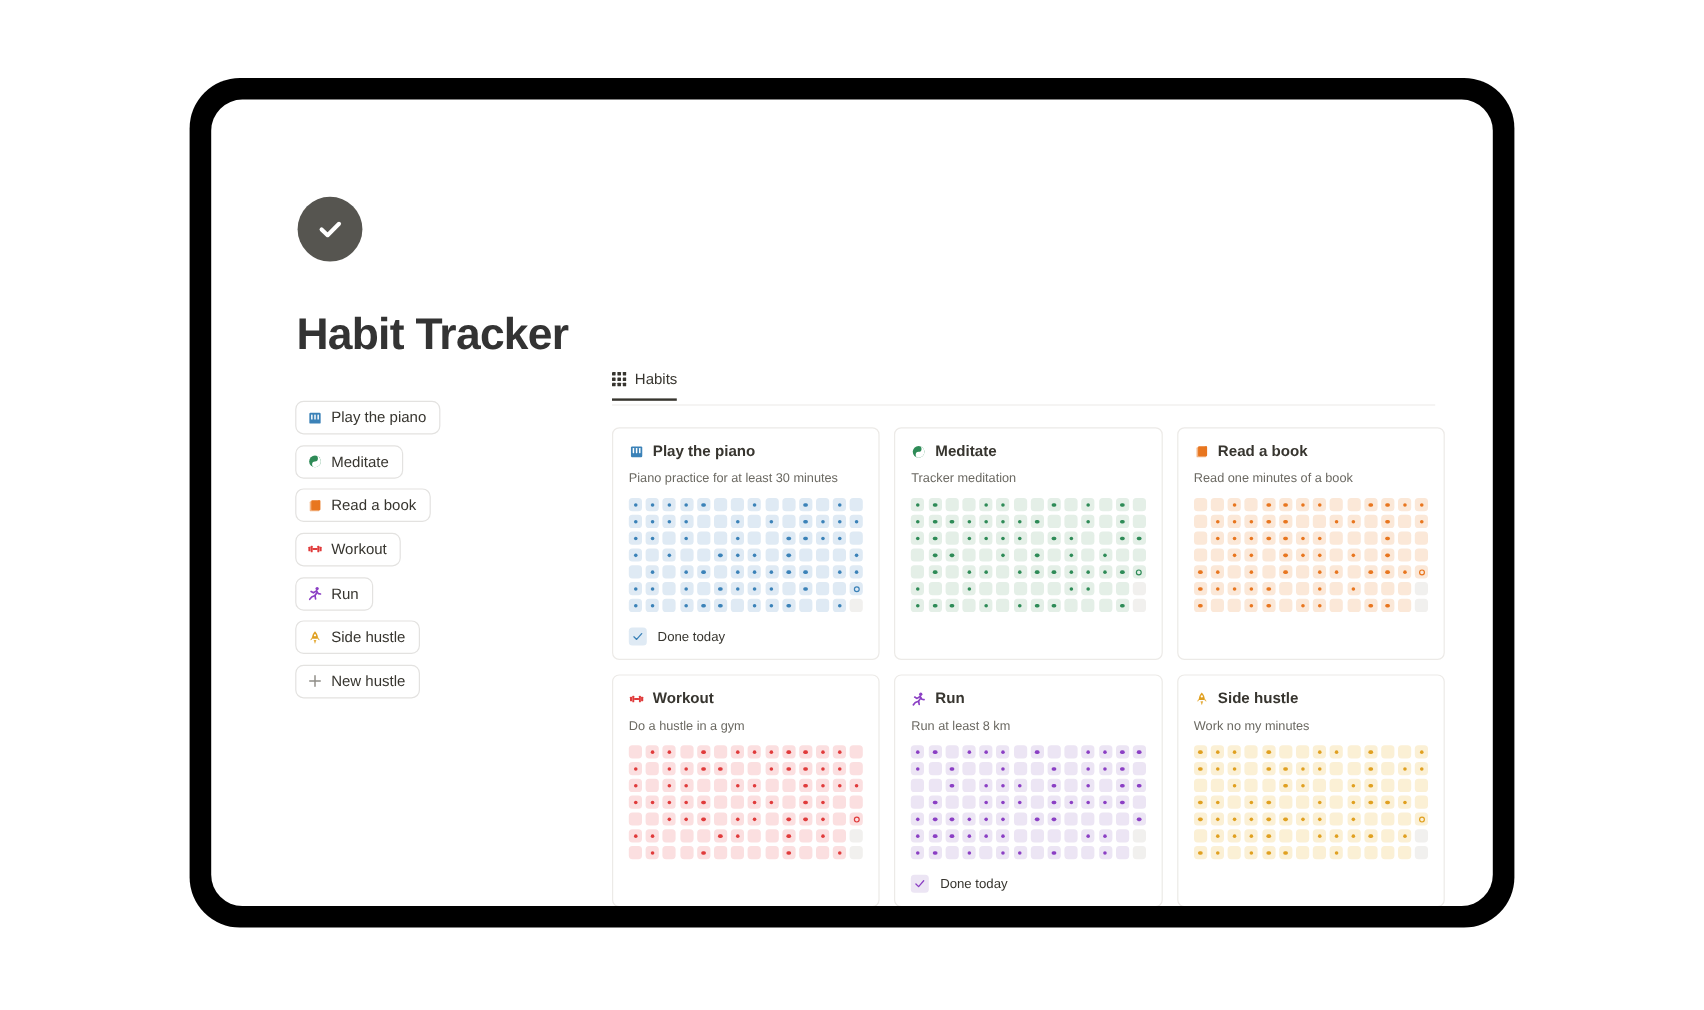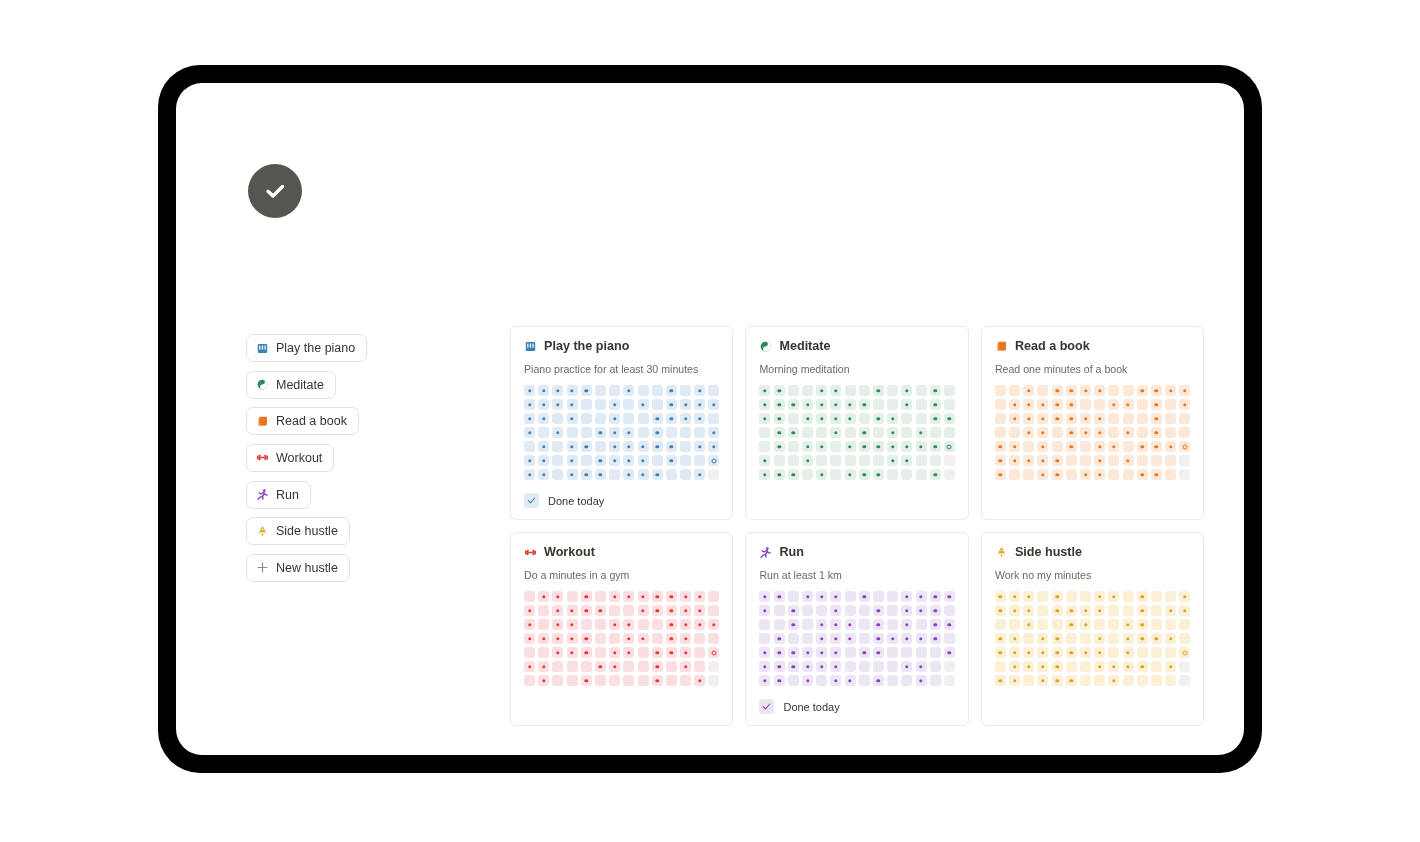--- a/index.html
+++ b/index.html
@@ -211,20 +211,21 @@
 
 <div id="device-frame">
   <div id="device-screen">
 
     <div id="app-logo">
       <svg width="30" height="30" viewBox="0 0 30 30" aria-hidden="true">
         <path d="M8 15.2 L13 20 L22.5 10.5" fill="none" stroke="#ffffff" stroke-width="3.4" stroke-linecap="round" stroke-linejoin="round"></path>
       </svg>
     </div>
 
+    <div id="page-title">Habit Tracker</div>
 
     <div id="sidebar">
         <div class="sidebar-item">
           <span class="emoji">
             <svg width="13" height="13" viewBox="0 0 16 16" class="ico-svg">
               <rect x="2.2" y="2.5" width="11.6" height="11" rx="1.2" fill="#3b82b8"></rect>
               <rect x="4" y="4.2" width="1.5" height="5.2" rx="0.4" fill="#ffffff"></rect>
               <rect x="7.25" y="4.2" width="1.5" height="5.2" rx="0.4" fill="#ffffff"></rect>
               <rect x="10.5" y="4.2" width="1.5" height="5.2" rx="0.4" fill="#ffffff"></rect>
             </svg>
@@ -292,20 +293,40 @@
           <span class="emoji">
             <svg width="13" height="13" viewBox="0 0 16 16" class="ico-svg">
               <path d="M8 2.6 V13.4 M2.6 8 H13.4" fill="none" stroke="#8f8d87" stroke-width="1.5" stroke-linecap="round"></path>
             </svg>
           </span>
           <span>New hustle</span>
         </div>
       </div>
 
     <div id="main-panel">
+      <div id="tabs-bar">
+        <div id="tab-habits">
+          <span>
+            <svg class="ico-svg" width="12" height="12" viewBox="0 0 12 12" aria-hidden="true">
+              <g fill="#37352f">
+                <rect x="0" y="0" width="3" height="3" rx="0.4"></rect>
+                <rect x="4.5" y="0" width="3" height="3" rx="0.4"></rect>
+                <rect x="9" y="0" width="3" height="3" rx="0.4"></rect>
+                <rect x="0" y="4.5" width="3" height="3" rx="0.4"></rect>
+                <rect x="4.5" y="4.5" width="3" height="3" rx="0.4"></rect>
+                <rect x="9" y="4.5" width="3" height="3" rx="0.4"></rect>
+                <rect x="0" y="9" width="3" height="3" rx="0.4"></rect>
+                <rect x="4.5" y="9" width="3" height="3" rx="0.4"></rect>
+                <rect x="9" y="9" width="3" height="3" rx="0.4"></rect>
+              </g>
+            </svg>
+          </span>
+          <span>Habits</span>
+        </div>
+      </div>
 
       <div id="cards-grid">
           <div class="habit-card">
             <div class="card-title">
               <span>
                 <svg width="13" height="13" viewBox="0 0 16 16" class="ico-svg">
                   <rect x="2.2" y="2.5" width="11.6" height="11" rx="1.2" fill="#3b82b8"></rect>
                   <rect x="4" y="4.2" width="1.5" height="5.2" rx="0.4" fill="#ffffff"></rect>
                   <rect x="7.25" y="4.2" width="1.5" height="5.2" rx="0.4" fill="#ffffff"></rect>
                   <rect x="10.5" y="4.2" width="1.5" height="5.2" rx="0.4" fill="#ffffff"></rect>
@@ -550,21 +571,21 @@
               <span>
                 <svg width="13" height="13" viewBox="0 0 16 16" class="ico-svg">
                   <circle cx="8" cy="8" r="6" fill="#2e8b57"></circle>
                   <path d="M8 2 A6 6 0 0 1 8 14 A3 3 0 0 1 8 8 A3 3 0 0 0 8 2 Z" fill="#ffffff"></path>
                   <circle cx="8" cy="5" r="1.05" fill="#2e8b57"></circle>
                   <circle cx="8" cy="11" r="1.05" fill="#ffffff"></circle>
                 </svg>
               </span>
               <span>Meditate</span>
             </div>
-            <div class="card-desc">Morning meditation</div>
+            <div class="card-desc">Tracker meditation</div>
             <div class="heatmap">
               <div class="cell" style="background: rgb(228, 239, 231); color: rgb(46, 139, 87);">
                 <div class="dot" style="background: rgb(46, 139, 87);"></div>
               </div>
               <div class="cell" style="background: rgb(228, 239, 231); color: rgb(46, 139, 87);">
                 <div class="dot" style="background: rgb(46, 139, 87);"></div>
               </div>
               <div class="cell" style="background: rgb(228, 239, 231); color: rgb(46, 139, 87);"></div>
               <div class="cell" style="background: rgb(228, 239, 231); color: rgb(46, 139, 87);"></div>
               <div class="cell" style="background: rgb(228, 239, 231); color: rgb(46, 139, 87);">
@@ -1020,21 +1041,21 @@
                 <svg width="13" height="13" viewBox="0 0 16 16" class="ico-svg">
                   <rect x="1.2" y="5.6" width="2.2" height="4.8" rx="0.7" fill="#e03b3b"></rect>
                   <rect x="3.6" y="4.6" width="2" height="6.8" rx="0.7" fill="#e03b3b"></rect>
                   <rect x="10.4" y="4.6" width="2" height="6.8" rx="0.7" fill="#e03b3b"></rect>
                   <rect x="12.6" y="5.6" width="2.2" height="4.8" rx="0.7" fill="#e03b3b"></rect>
                   <rect x="5.4" y="7" width="5.2" height="2" rx="0.5" fill="#e03b3b"></rect>
                 </svg>
               </span>
               <span>Workout</span>
             </div>
-            <div class="card-desc">Do a minutes in a gym</div>
+            <div class="card-desc">Do a hustle in a gym</div>
             <div class="heatmap">
               <div class="cell" style="background: rgb(251, 223, 224); color: rgb(224, 59, 59);"></div>
               <div class="cell" style="background: rgb(251, 223, 224); color: rgb(224, 59, 59);">
                 <div class="dot" style="background: rgb(224, 59, 59);"></div>
               </div>
               <div class="cell" style="background: rgb(251, 223, 224); color: rgb(224, 59, 59);">
                 <div class="dot" style="background: rgb(224, 59, 59);"></div>
               </div>
               <div class="cell" style="background: rgb(251, 223, 224); color: rgb(224, 59, 59);"></div>
               <div class="cell" style="background: rgb(251, 223, 224); color: rgb(224, 59, 59);">
@@ -1257,21 +1278,21 @@
                 <svg width="13" height="13" viewBox="0 0 16 16" class="ico-svg">
                   <circle cx="10.2" cy="3.1" r="1.7" fill="#8b3fc4"></circle>
                   <path d="M9.6 5.4 L6.4 7.4 L4.0 6.0" fill="none" stroke="#8b3fc4" stroke-width="1.7" stroke-linecap="round" stroke-linejoin="round"></path>
                   <path d="M9.6 5.4 L11.4 8.2 L13.6 8.6" fill="none" stroke="#8b3fc4" stroke-width="1.7" stroke-linecap="round" stroke-linejoin="round"></path>
                   <path d="M9.9 7.4 L8.0 10.2 L8.6 13.6" fill="none" stroke="#8b3fc4" stroke-width="1.7" stroke-linecap="round" stroke-linejoin="round"></path>
                   <path d="M8.0 10.2 L4.6 11.6 L2.6 14.0" fill="none" stroke="#8b3fc4" stroke-width="1.7" stroke-linecap="round" stroke-linejoin="round"></path>
                 </svg>
               </span>
               <span>Run</span>
             </div>
-            <div class="card-desc">Run at least 1 km</div>
+            <div class="card-desc">Run at least 8 km</div>
             <div class="heatmap">
               <div class="cell" style="background: rgb(236, 229, 244); color: rgb(139, 63, 196);">
                 <div class="dot" style="background: rgb(139, 63, 196);"></div>
               </div>
               <div class="cell" style="background: rgb(236, 229, 244); color: rgb(139, 63, 196);">
                 <div class="dot" style="background: rgb(139, 63, 196);"></div>
               </div>
               <div class="cell" style="background: rgb(236, 229, 244); color: rgb(139, 63, 196);"></div>
               <div class="cell" style="background: rgb(236, 229, 244); color: rgb(139, 63, 196);">
                 <div class="dot" style="background: rgb(139, 63, 196);"></div>

